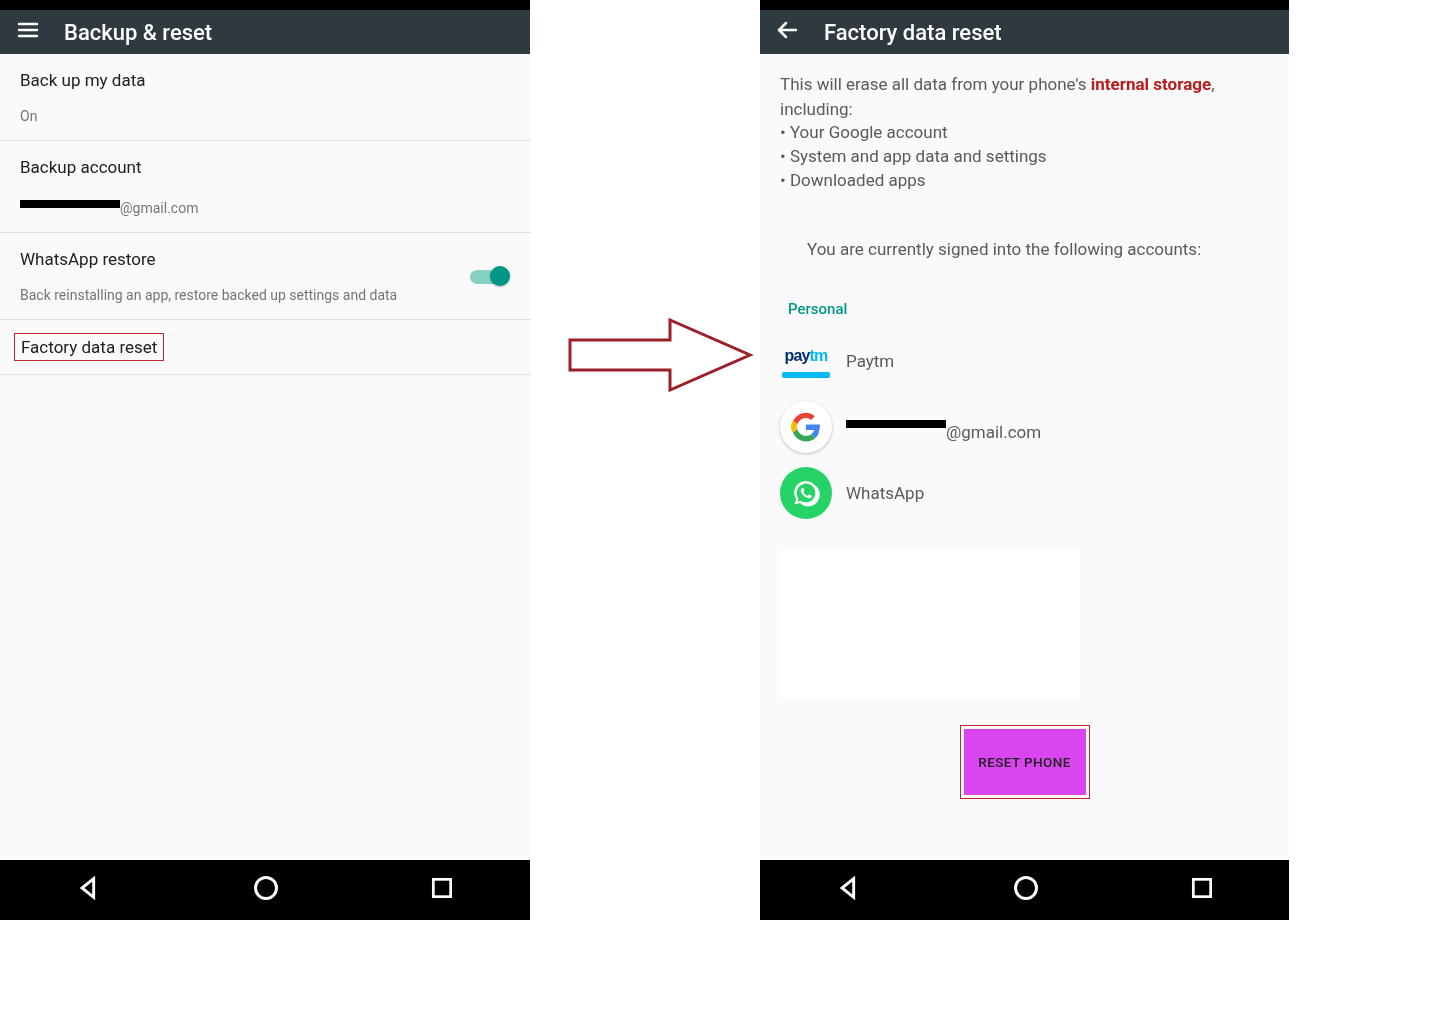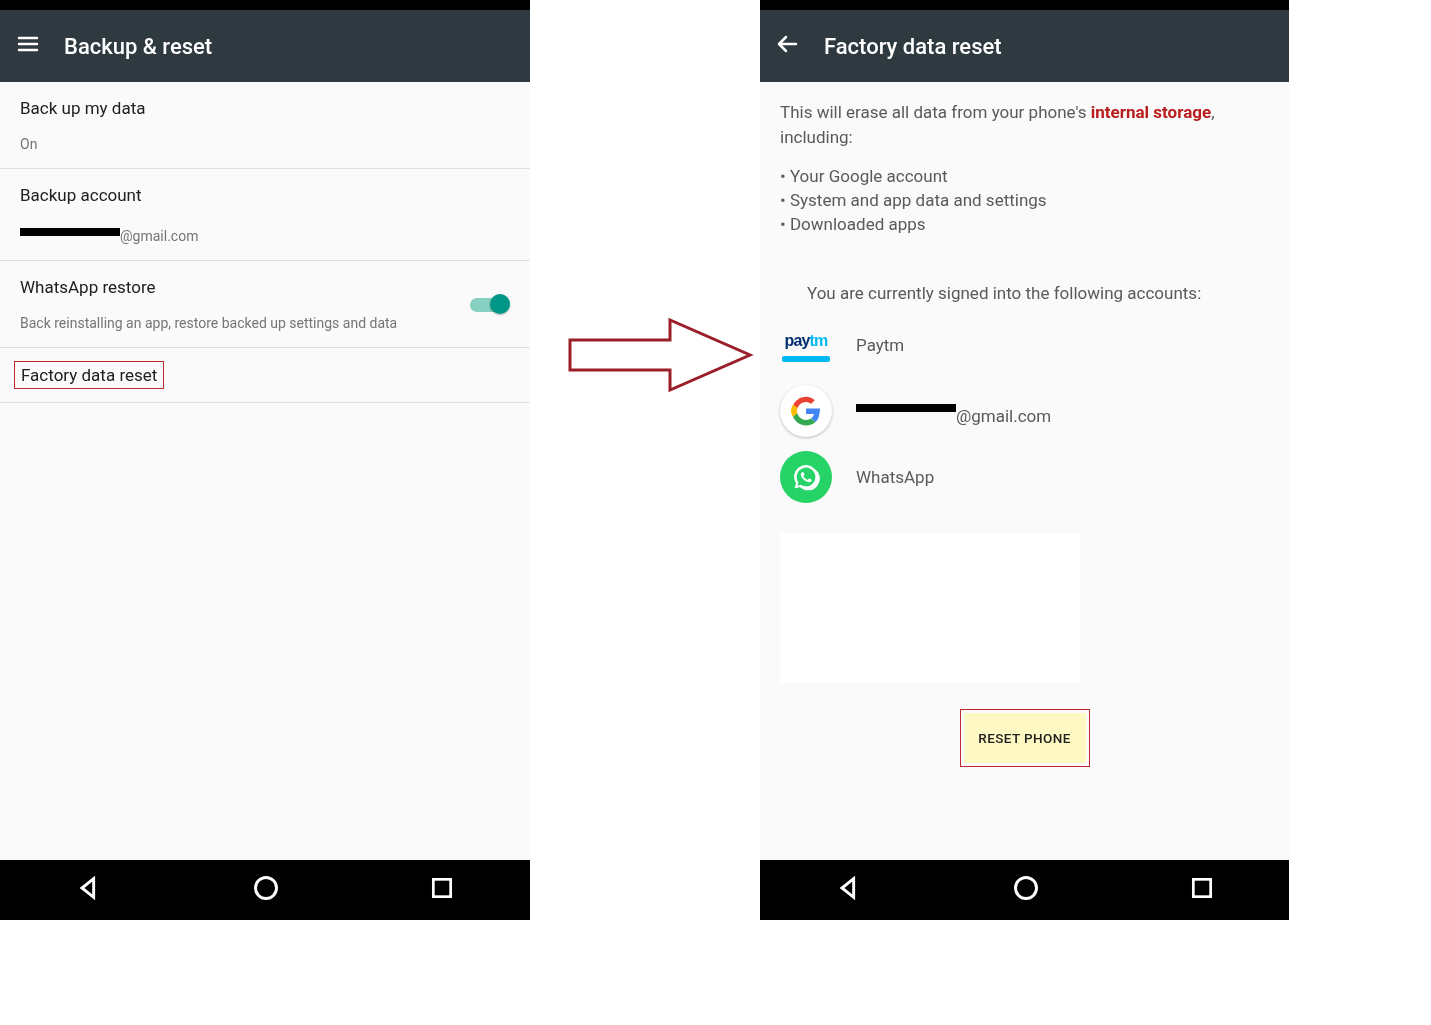--- a/index.html
+++ b/index.html
@@ -22,21 +22,21 @@
   }
   #phone-left { left: 0; }
   #phone-right { left: 760px; width: 529px; }
 
   .status-bar {
     height: 10px;
     background: #000;
     flex: 0 0 auto;
   }
   .app-bar {
-    height: 72px;
+    height: 44px;
     background: #2f3a40;
     color: #fff;
     display: flex;
     align-items: center;
     padding: 0 16px;
     gap: 24px;
     flex: 0 0 auto;
   }
   .app-bar .title {
     font-size: 22px;
@@ -98,21 +98,20 @@
 
   
   .detail {
     padding: 18px 20px 10px 20px;
     font-size: 17px;
     color: #5a5a5a;
     line-height: 1.45;
   }
   .detail strong { color: #b91c1c; font-weight: 700; }
   .bullets {
-    margin-top: 16px;
   }
   .bullets .b::before {
     content: "• ";
   }
   .bullets .b {
     font-size: 17px;
     color: #5a5a5a;
     line-height: 1.4;
   }
   .signed-in {
@@ -124,21 +123,21 @@
   .section-label {
     margin-top: 38px;
     margin-left: 8px;
     font-size: 15px;
     font-weight: 500;
     color: #009688;
   }
   .acct-row {
     display: flex;
     align-items: center;
-    gap: 24px;
+    gap: 14px;
     margin-top: 14px;
     margin-left: 0;
   }
   .acct-icon {
     width: 52px;
     height: 52px;
     display: flex;
     align-items: center;
     justify-content: center;
   }
@@ -189,23 +188,23 @@
   .reset-btn-wrap {
     margin: 26px auto 0 auto;
     width: 130px;
     border: 1px solid #c1272d;
     padding: 3px;
     text-align: center;
   }
   .reset-btn {
     display: block;
     width: 100%;
-    background: #fef9c3;
+    background: #d946ef;
     border: none;
-    padding: 17px 4px;
+    padding: 25px 4px;
     font-size: 13.5px;
     font-weight: 500;
     letter-spacing: 0.4px;
     color: #212121;
     cursor: pointer;
     font-family: inherit;
   }
 
   
   .nav-bar {
@@ -316,20 +315,21 @@
   </div>
   <div class="content">
     <div class="detail">
       <span><span>This will erase all data from your phone's </span><strong>internal storage</strong><span>, including:</span></span>
       <div class="bullets">
         <div class="b">Your Google account</div>
         <div class="b">System and app data and settings</div>
         <div class="b">Downloaded apps</div>
       </div>
       <div class="signed-in">You are currently signed into the following accounts:</div>
+      <div class="section-label">Personal</div>
 
       <div class="acct-row">
         <div class="acct-icon">
           <div class="paytm-wrap">
             <div class="paytm-text"><span class="p1">pay</span><span class="p2">tm</span></div>
             <div class="paytm-underbar"></div>
           </div>
         </div>
         <div class="acct-label">Paytm</div>
       </div>

